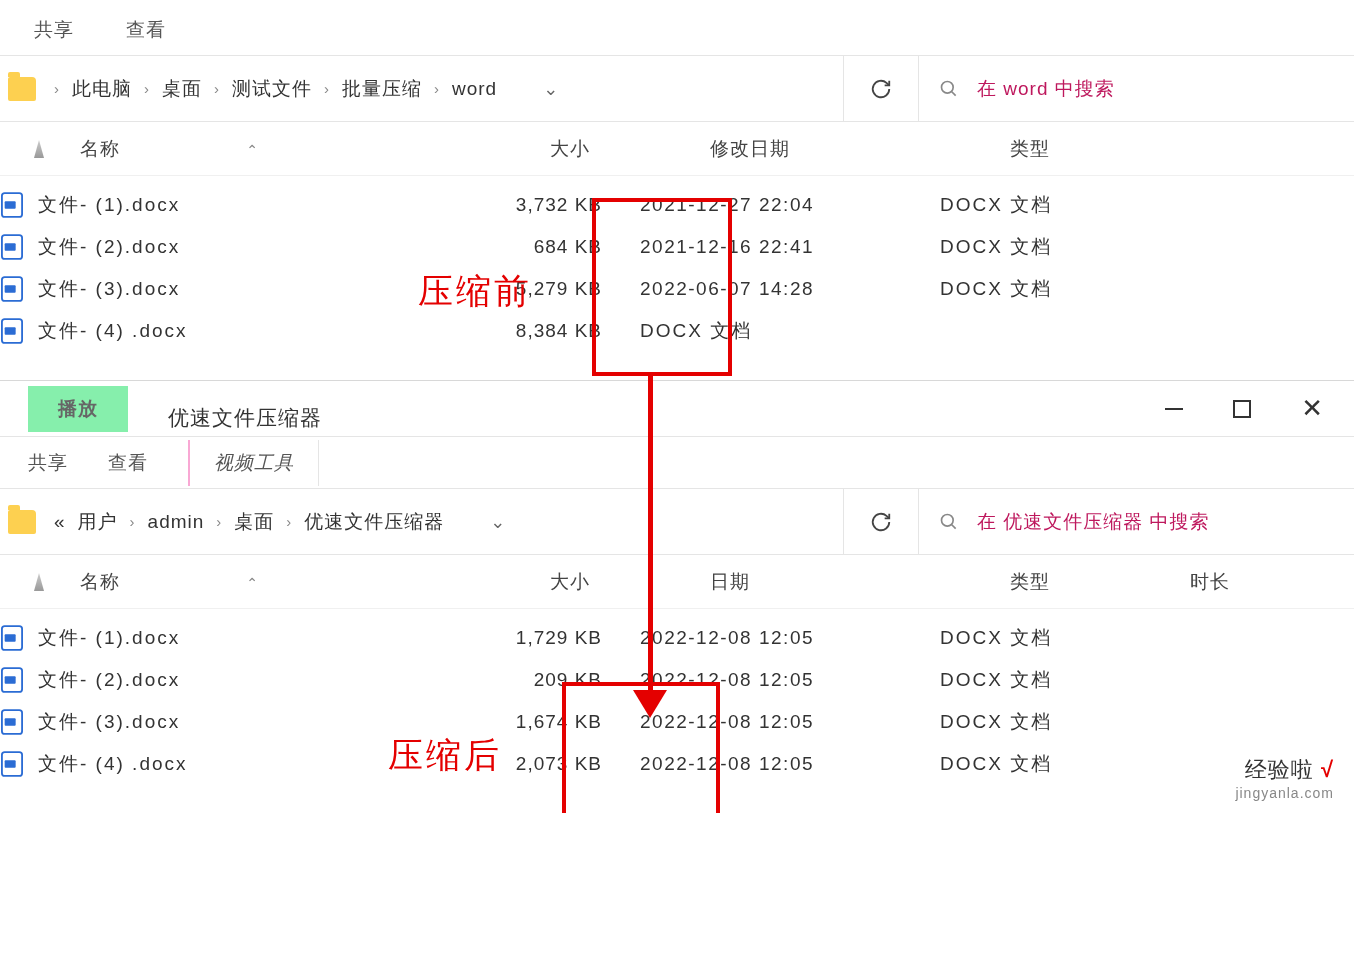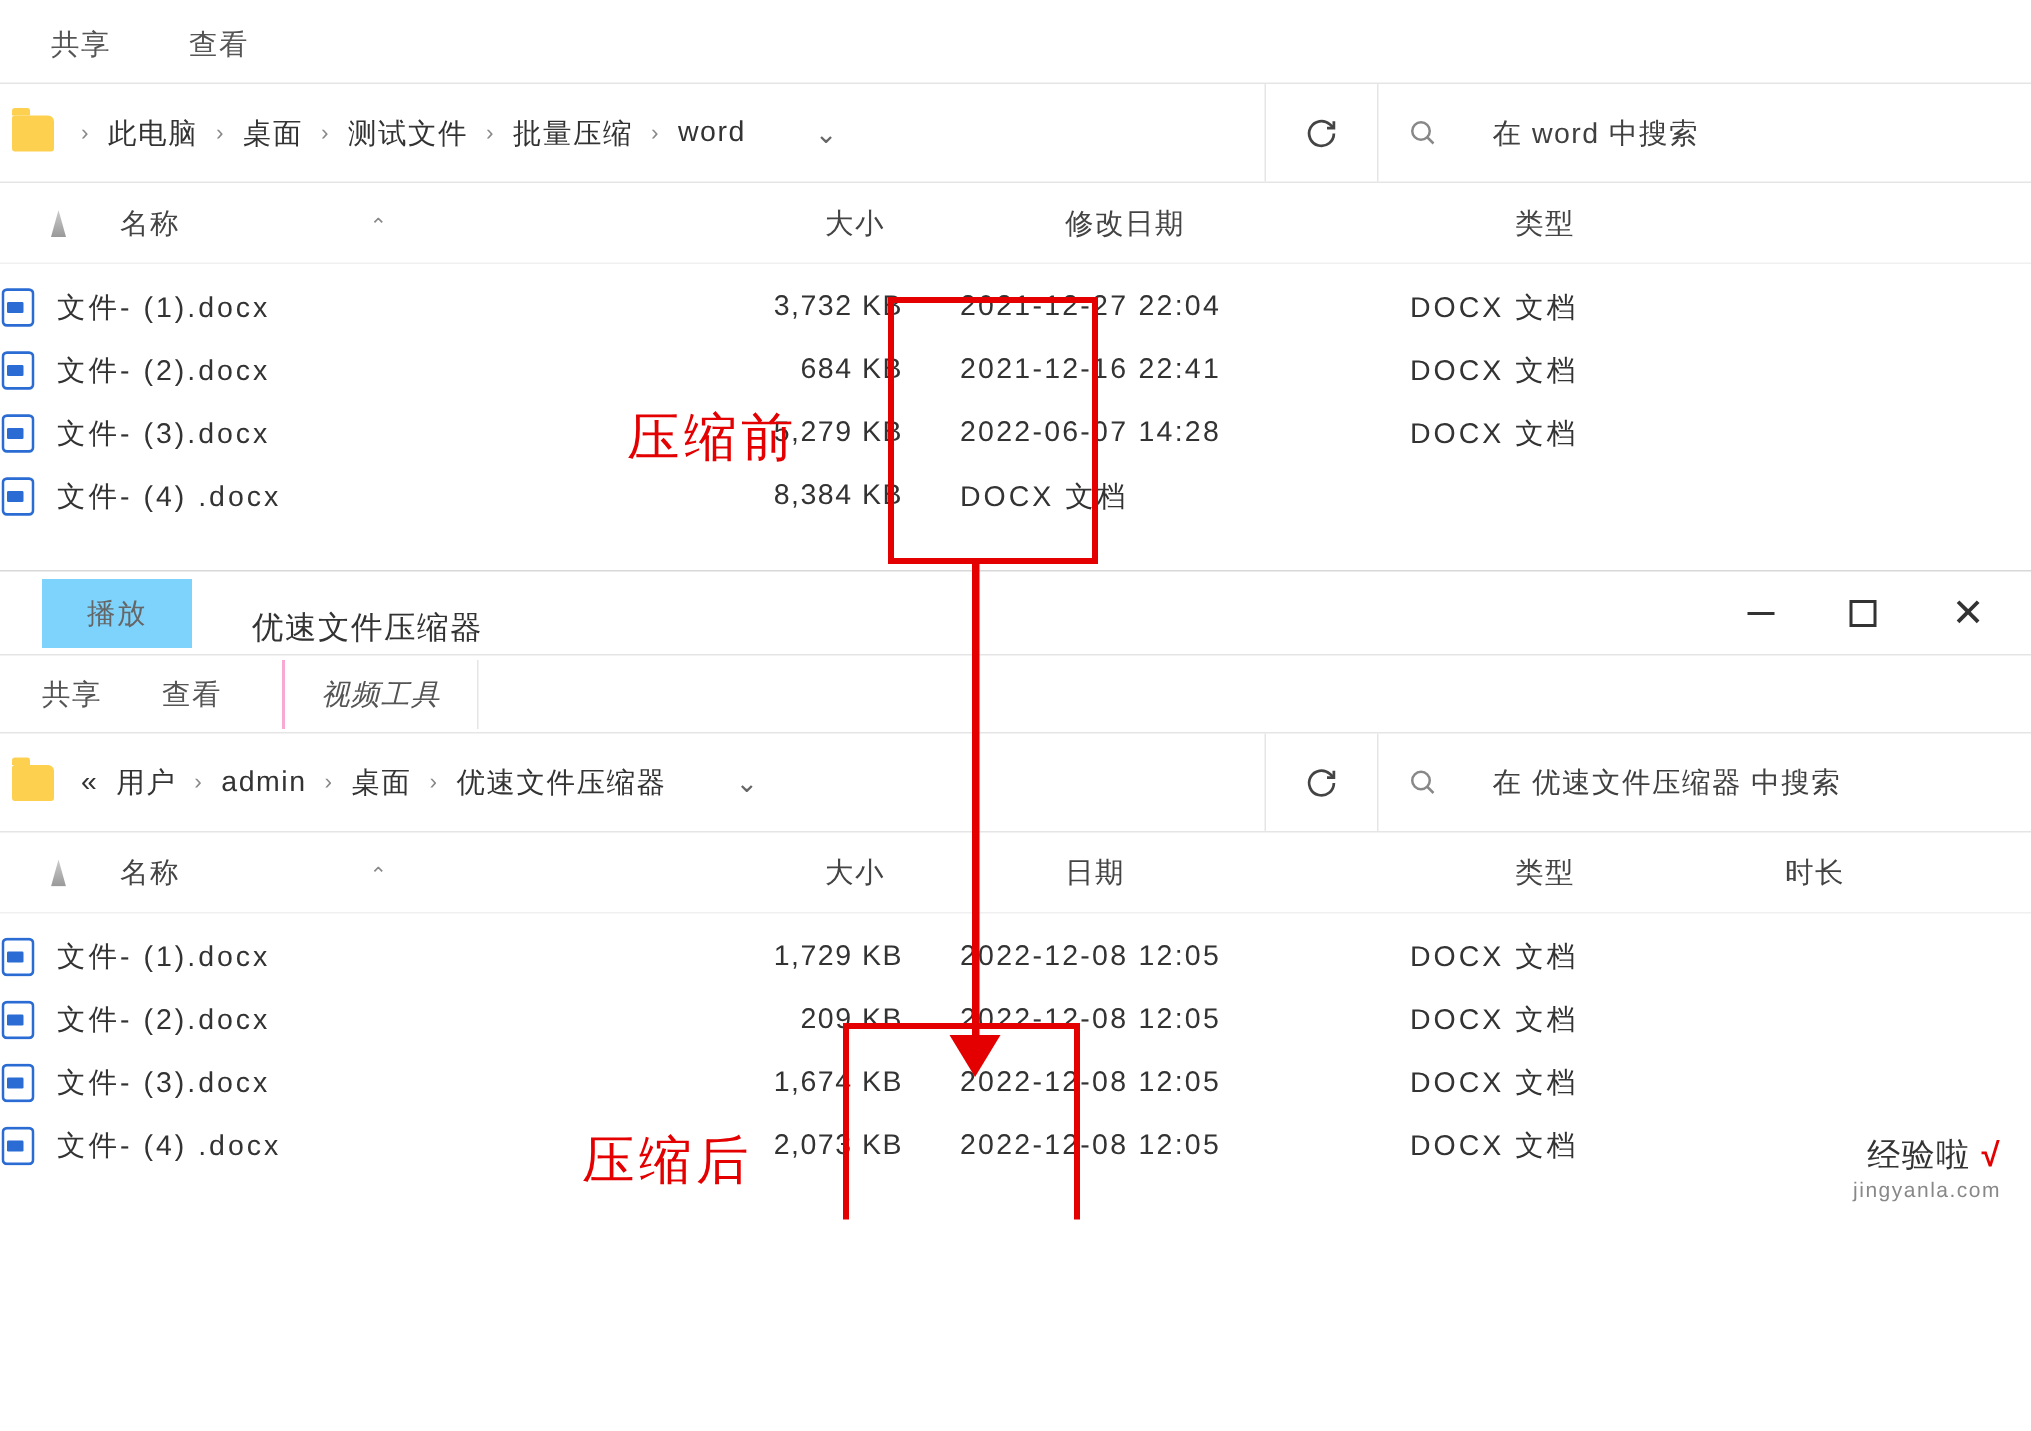--- a/index.html
+++ b/index.html
@@ -1,41 +1,41 @@
 <!DOCTYPE html>
 <html><head>
 <meta charset="utf-8">
 <style>
 * { box-sizing: border-box; margin: 0; padding: 0; }
 body { font-family: "Microsoft YaHei", "Segoe UI", sans-serif; font-size: 19px; color: #333; background: #fff; width: 1354px; position: relative; letter-spacing: 1px; }
 
 
 .toptabs { display: flex; border-bottom: 1px solid #e5e5e5; padding-left: 28px; height: 56px; align-items: flex-end; gap: 40px; color: #555; }
 .toptabs span { padding: 12px 6px; }
-.toptabs-pink { background: #7dd3fc; padding: 10px 30px; color: #666; }
+.toptabs-pink { background: #86efac; padding: 10px 30px; color: #666; font-weight: bold; }
 .title-bar { display: flex; align-items: center; justify-content: space-between; height: 56px; border-bottom: 1px solid #e5e5e5; }
 .title-left { display: flex; align-items: flex-end; gap: 40px; padding-left: 28px; }
 .title-left .pinkwrap { display: flex; flex-direction: column; align-items: center; }
 .win-controls { display: flex; gap: 50px; padding-right: 30px; align-items: center; color: #333; font-size: 22px; }
 .win-controls .sq { width: 18px; height: 18px; border: 2px solid #333; }
 .win-controls .min { width: 18px; height: 2px; background: #333; }
 
 .subtabs { display: flex; border-bottom: 1px solid #e5e5e5; padding-left: 28px; align-items: center; height: 52px; gap: 40px; color: #555; }
 .subtabs .boxed { padding: 10px 24px; border-left: 2px solid #f9a8d4; border-right: 1px solid #e5e5e5; font-style: italic; }
 
 
 .addr-row { display: flex; align-items: center; height: 66px; border-bottom: 1px solid #e5e5e5; }
 .folder-icon { width: 28px; height: 24px; background: #fdd050; border-radius: 2px 4px 2px 2px; margin: 0 12px 0 8px; position: relative; }
 .folder-icon::before { content: ""; position: absolute; top: -5px; left: 0; width: 12px; height: 5px; background: #fdd050; border-radius: 2px 2px 0 0; }
 .bc { display: flex; align-items: center; gap: 6px; flex: 1; color: #333; }
 .bc .sep { color: #888; padding: 0 6px; font-size: 15px; }
 .bc .chev { color: #666; padding: 0 10px 0 40px; font-size: 18px; }
 .refresh { padding: 0 26px; color: #444; border-left: 1px solid #e5e5e5; height: 100%; display: flex; align-items: center; }
 .refresh svg { width: 22px; height: 22px; }
-.search { width: 436px; border-left: 1px solid #e5e5e5; height: 100%; display: flex; align-items: center; padding-left: 20px; color: #404040; gap: 36px; }
+.search { width: 436px; border-left: 1px solid #e5e5e5; height: 100%; display: flex; align-items: center; padding-left: 20px; color: #be185d; gap: 18px; }
 .search svg { width: 20px; height: 20px; stroke: #888; }
 
 
 .cols { display: flex; height: 54px; align-items: center; border-bottom: 1px solid #f0f0f0; color: #444; padding-left: 80px; }
 .col-name { width: 470px; }
 .col-size { width: 160px; text-align: left; }
 .col-date { width: 300px; }
 .col-type { width: 180px; }
 .col-dur { width: 100px; }
 .sort-arrow { font-size: 14px; color: #888; margin-left: 120px; }
@@ -288,18 +288,18 @@
 
 </div>
 
 <div class="redbox1" style="left:592px; top:198px; width:140px; height:178px;"></div>
 <div class="redtext" style="left:418px; top:268px;">压缩前</div>
 
 <div class="arrow-stem"></div>
 <div class="arrow-head"></div>
 
 <div class="redbox1" style="left:562px; top:682px; width:158px; height:178px;"></div>
-<div class="redtext" style="left:388px; top:750px;">压缩后</div>
+<div class="redtext" style="left:388px; top:732px;">压缩后</div>
 
 <div class="watermark">
   <div class="wm1"><span>经验啦</span> <span class="red">√</span></div>
   <div class="wm2">jingyanla.com</div>
 </div>
 
 </body></html>

